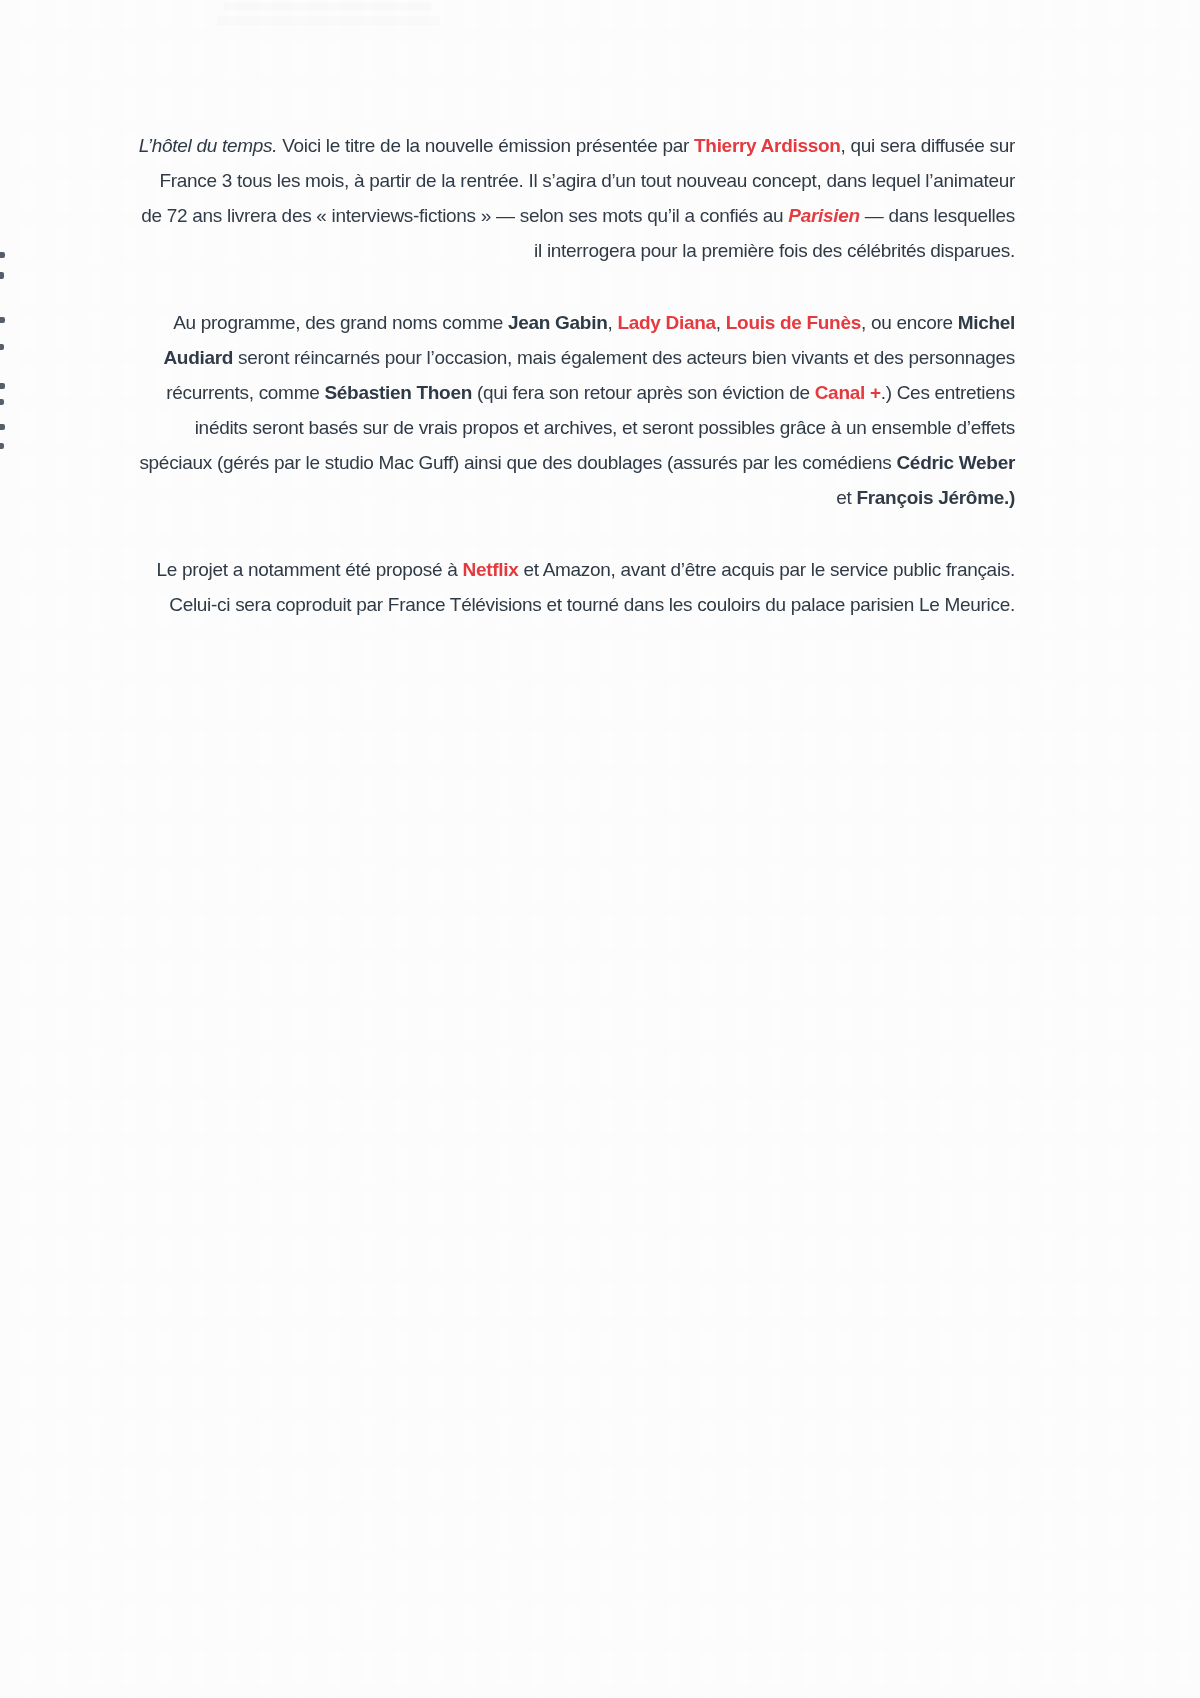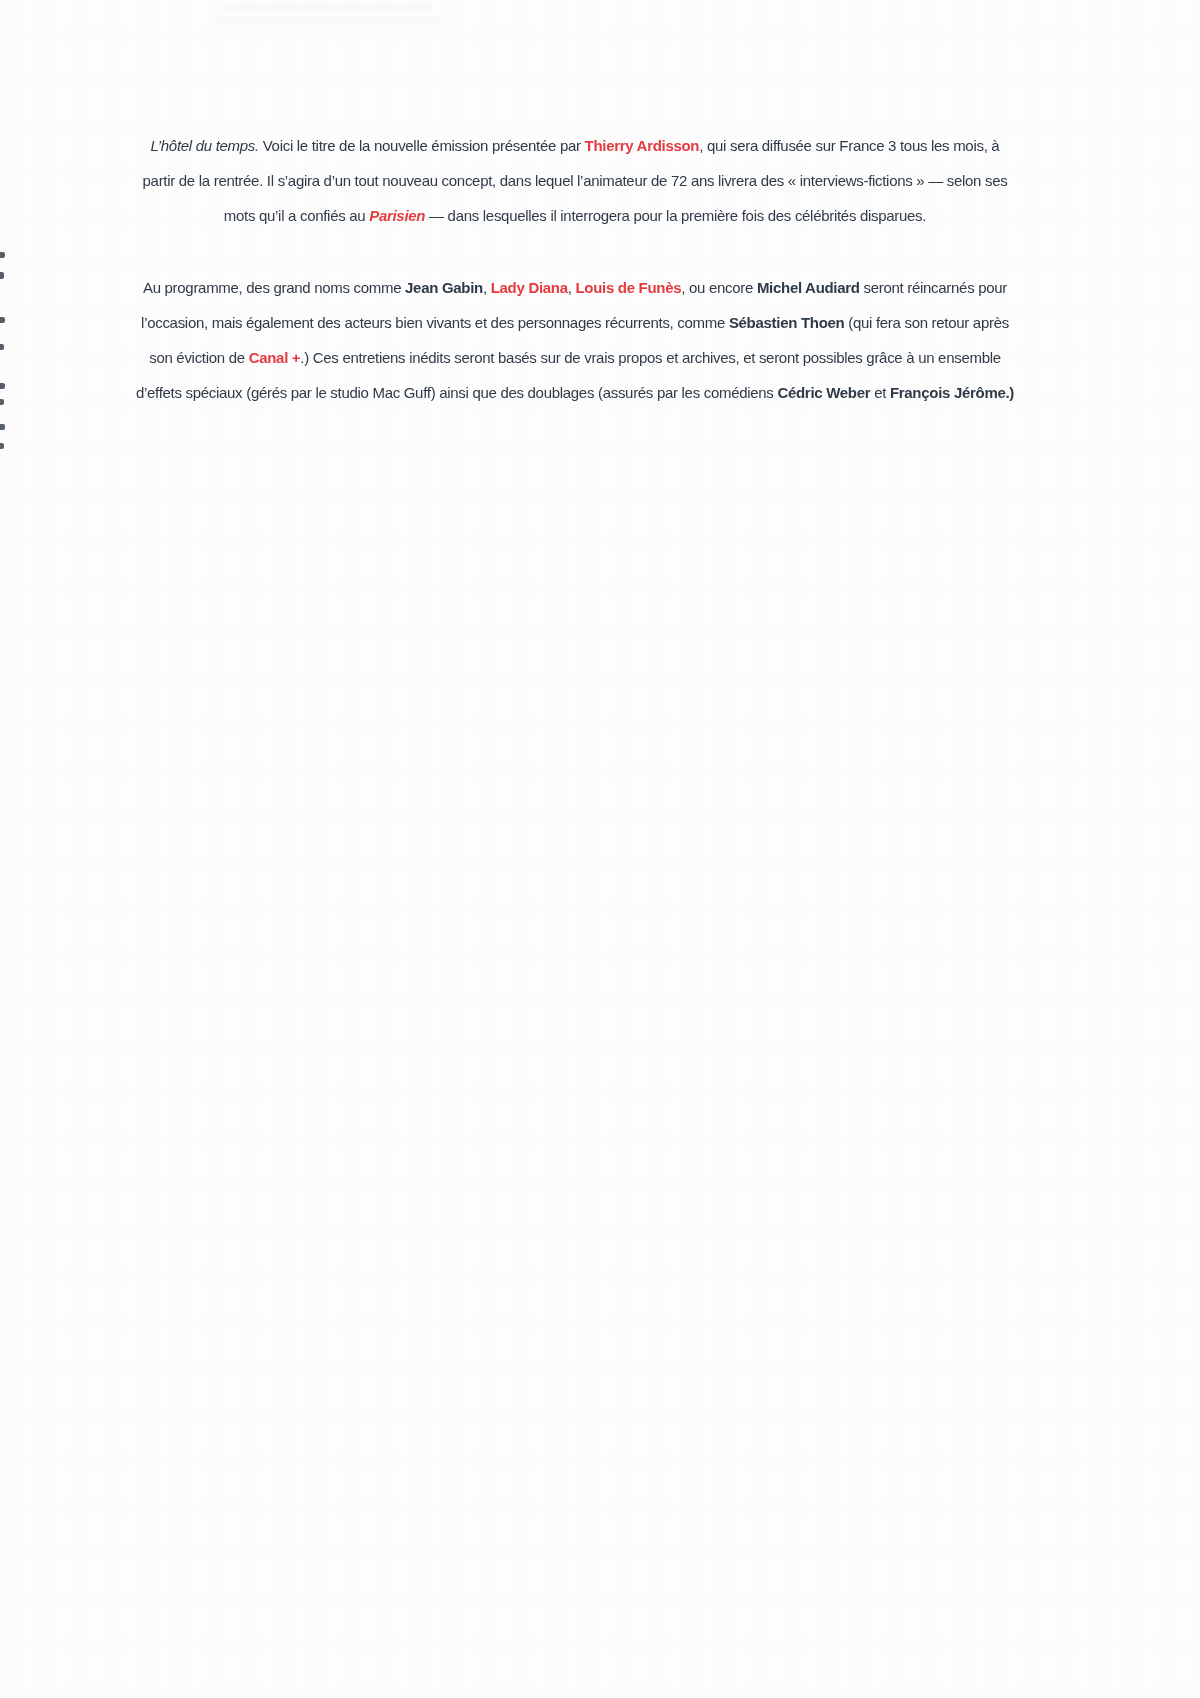--- a/index.html
+++ b/index.html
@@ -50,24 +50,24 @@
     background: #303b47;
     opacity: 0.82;
     border-radius: 0 2px 2px 0;
   }
   .article {
     position: absolute;
     left: 135px;
     top: 128px;
     width: 880px;
     color: var(--text);
-    font-size: 15px;
+    font-size: 19px;
     line-height: 35px;
     letter-spacing: -0.3px;
-    text-align: center;
+    text-align: right;
   }
   .article p {
     margin: 0 0 37px 0;
   }
   .article p:last-child { margin-bottom: 0; }
   .seg-bold   { font-weight: 700; }
   .seg-italic { font-style: italic; }
   .seg-red    { color: var(--accent); }
   .link       { cursor: pointer; }
 </style>
@@ -86,15 +86,16 @@
     <div class="edge-mark" style="top:344px;height:6px;width:4px;"></div>
     <div class="edge-mark" style="top:383px;height:6px;"></div>
     <div class="edge-mark" style="top:399px;height:6px;width:4px;"></div>
     <div class="edge-mark" style="top:424px;height:6px;"></div>
     <div class="edge-mark" style="top:443px;height:6px;width:4px;"></div>
   </div>
 
   <main class="article" id="article">
       <p><span class="seg seg-italic">L’hôtel du temps.</span><span class="seg "> Voici le titre de la nouvelle émission présentée par </span><span class="seg seg-red seg-bold link">Thierry Ardisson</span><span class="seg ">, qui sera diffusée sur France 3 tous les mois, à partir de la rentrée. Il s’agira d’un tout nouveau concept, dans lequel l’animateur de 72 ans livrera des « interviews-fictions » — selon ses mots qu’il a confiés au </span><span class="seg seg-red seg-bold seg-italic link">Parisien</span><span class="seg "> — dans lesquelles il interrogera pour la première fois des célébrités disparues.</span></p>
       <p><span class="seg ">Au programme, des grand noms comme </span><span class="seg seg-bold">Jean Gabin</span><span class="seg ">, </span><span class="seg seg-red seg-bold link">Lady Diana</span><span class="seg ">, </span><span class="seg seg-red seg-bold link">Louis de Funès</span><span class="seg ">, ou encore </span><span class="seg seg-bold">Michel Audiard</span><span class="seg "> seront réincarnés pour l’occasion, mais également des acteurs bien vivants et des personnages récurrents, comme </span><span class="seg seg-bold">Sébastien Thoen</span><span class="seg "> (qui fera son retour après son éviction de </span><span class="seg seg-red seg-bold link">Canal +</span><span class="seg ">.) Ces entretiens inédits seront basés sur de vrais propos et archives, et seront possibles grâce à un ensemble d’effets spéciaux (gérés par le studio Mac Guff) ainsi que des doublages (assurés par les comédiens </span><span class="seg seg-bold">Cédric Weber</span><span class="seg "> et </span><span class="seg seg-bold">François Jérôme.)</span></p>
+      <p><span class="seg ">Le projet a notamment été proposé à </span><span class="seg seg-red seg-bold link">Netflix</span><span class="seg "> et Amazon, avant d’être acquis par le service public français. Celui-ci sera coproduit par France Télévisions et tourné dans les couloirs du palace parisien Le Meurice.</span></p>
     </main>
 
 </div>
 
 </body></html>

